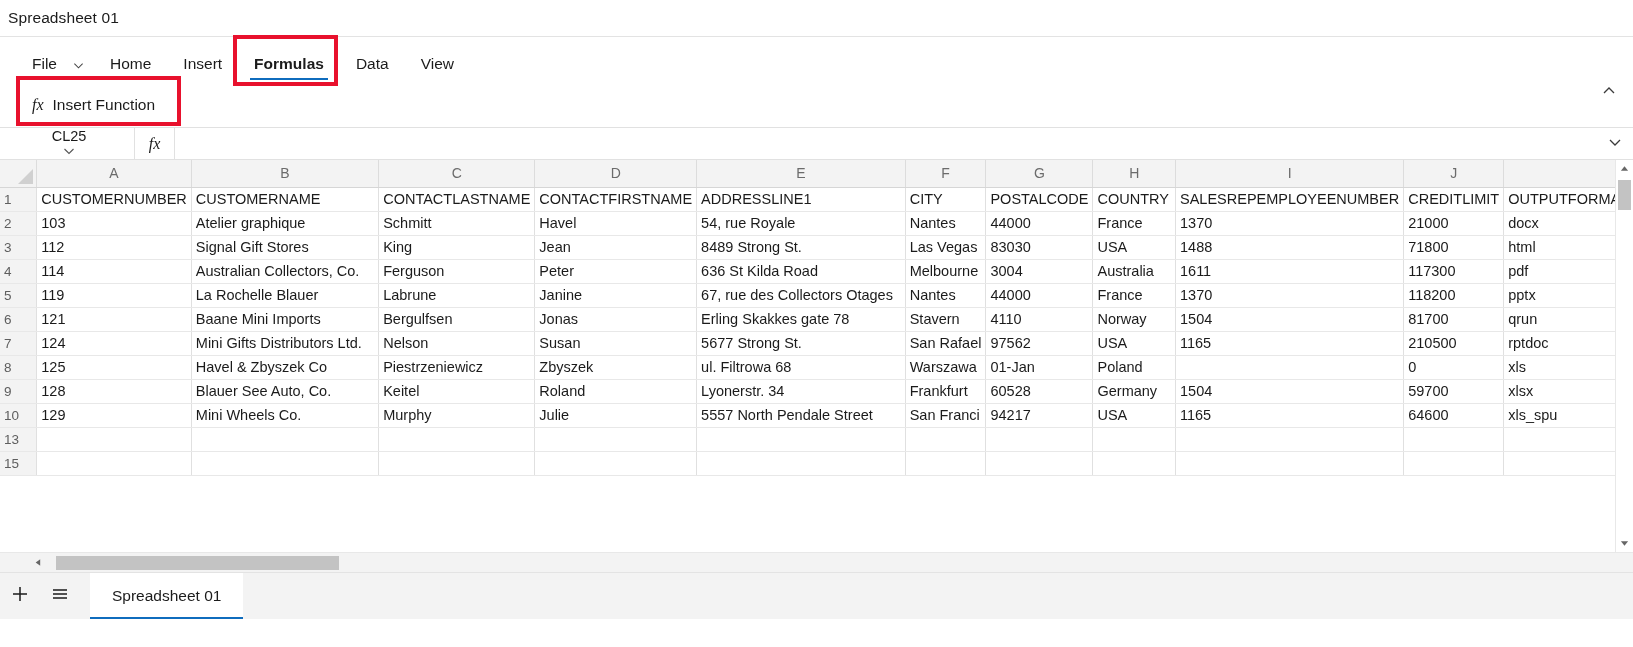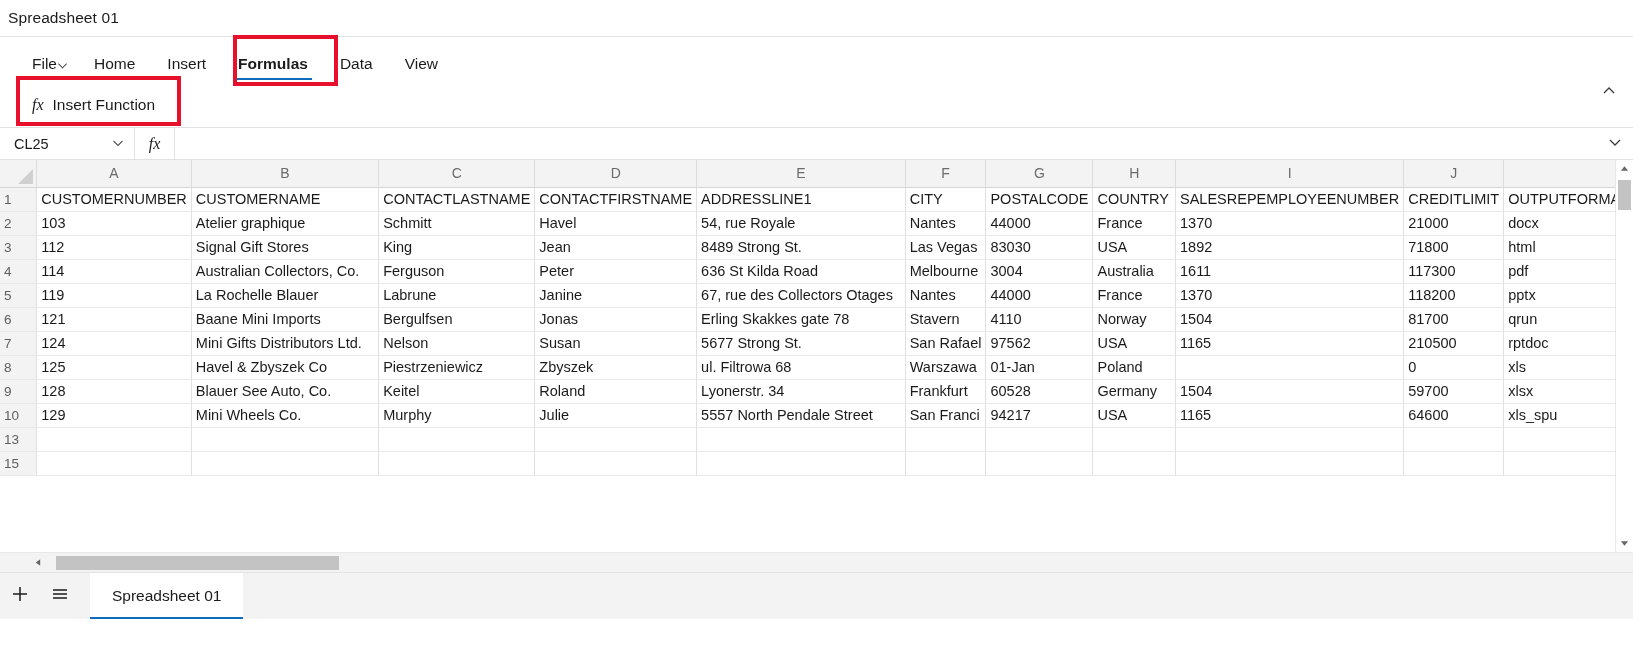--- a/index.html
+++ b/index.html
@@ -52,21 +52,21 @@
     font-size: 15.5px;
     color: #1b1b1b;
     padding: 6px 14px 8px 14px;
     margin-right: 4px;
     cursor: default;
     white-space: nowrap;
   }
   .tab.file {
     display: flex;
     align-items: center;
-    gap: 0;
+    gap: 16px;
     padding-right: 8px;
   }
   .tab .chev {
     display: inline-block;
     width: 11px;
     height: 11px;
     position: relative;
     top: 1px;
   }
   .tab .chev svg { display: block; }
@@ -145,20 +145,21 @@
     width: 135px;
     height: 100%;
     display: flex;
     align-items: center;
     justify-content: space-between;
     padding: 0 10px 0 14px;
     box-sizing: border-box;
     border-right: 1px solid #e1e1e1;
     font-size: 14.5px;
     cursor: default;
+    flex-direction: column;
   }
   .fx-cell {
     width: 40px;
     display: flex;
     align-items: center;
     justify-content: center;
     border-right: 1px solid #e1e1e1;
     height: 100%;
     box-sizing: border-box;
     cursor: default;
@@ -502,21 +503,21 @@
         <tr>
           <td class="rowhdr">3</td>
           <td class="num">112</td>
           <td class="txt">Signal Gift Stores</td>
           <td class="txt">King</td>
           <td class="txt">Jean</td>
           <td class="txt">8489 Strong St.</td>
           <td class="txt">Las Vegas</td>
           <td class="num">83030</td>
           <td class="txt">USA</td>
-          <td class="num">1892</td>
+          <td class="num">1488</td>
           <td class="num">71800</td>
           <td class="txt">html</td>
         </tr>
         <tr>
           <td class="rowhdr">4</td>
           <td class="num">114</td>
           <td class="txt">Australian Collectors, Co.</td>
           <td class="txt">Ferguson</td>
           <td class="txt">Peter</td>
           <td class="txt">636 St Kilda Road</td>

